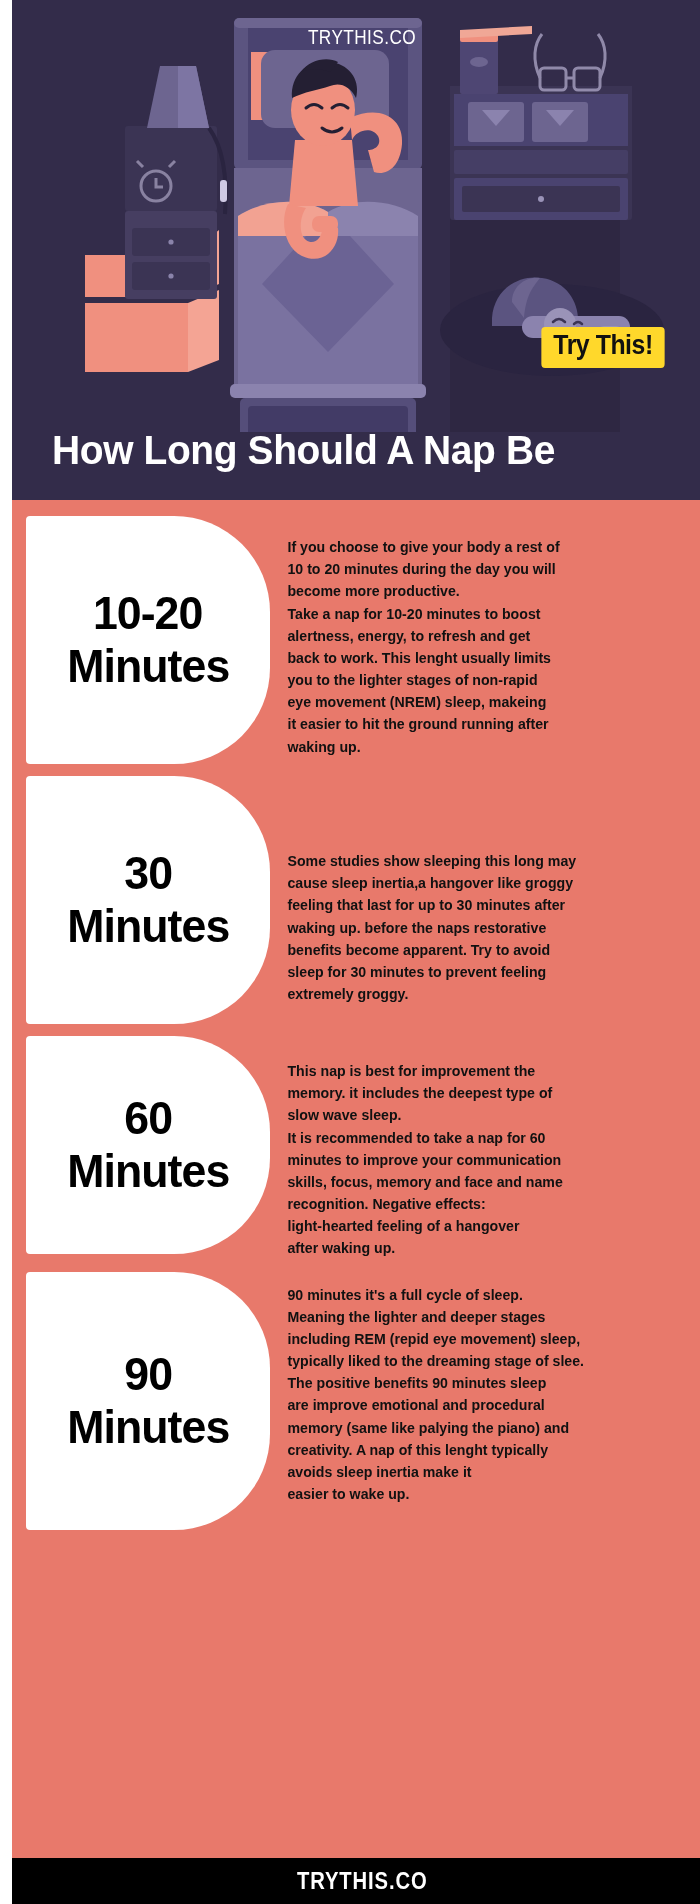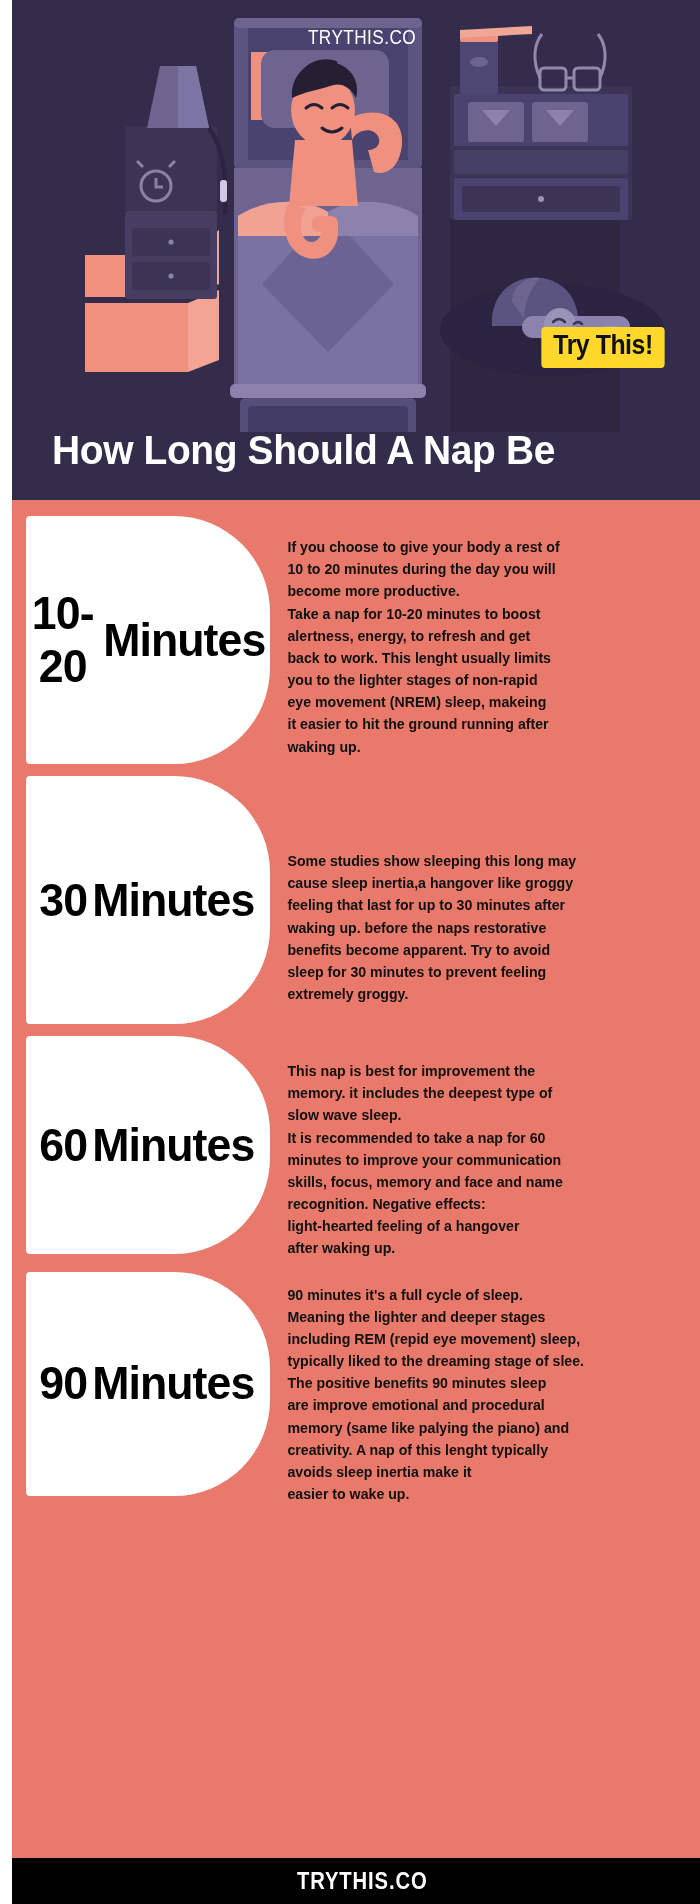--- a/index.html
+++ b/index.html
@@ -94,20 +94,21 @@
     align-items:flex-start;
   }
   .section + .section { margin-top:12px; }
 
   .card {
     flex:0 0 244px;
     margin-left:14px;
     background:#ffffff;
     border-radius:4px 96px 96px 4px;
     display:flex;
+    flex-direction:column;
     align-items:center;
     justify-content:center;
     color:#000000;
     text-align:center;
     font-family:"Liberation Sans Narrow","Liberation Sans",sans-serif;
   }
   .card-number {
     font-size:47px;
     font-weight:bold;
     line-height:1.12;
@@ -136,21 +137,21 @@
     transform-origin:left top;
   }
 
   
   .s1 .card { height:248px; }
   .s1 .copy { padding-top:20px; }
   .s2 .card { height:248px; }
   .s2 .copy { padding-top:74px; }
   .s3 .card { height:218px; }
   .s3 .copy { padding-top:24px; }
-  .s4 .card { height:224px; }
+  .s4 .card { height:258px; }
   .s4 .copy { padding-top:12px; }
 
   .s2 { margin-top:14px; }
   .s3 { margin-top:18px; }
   .s4 { margin-top:18px; }
 
   
   .footer {
     flex:0 0 46px;
     background:#000000;

